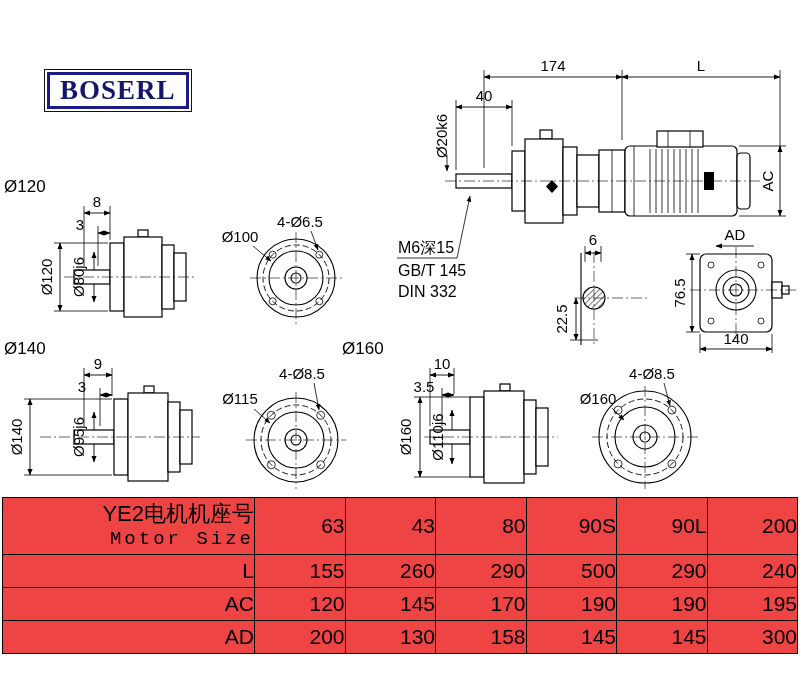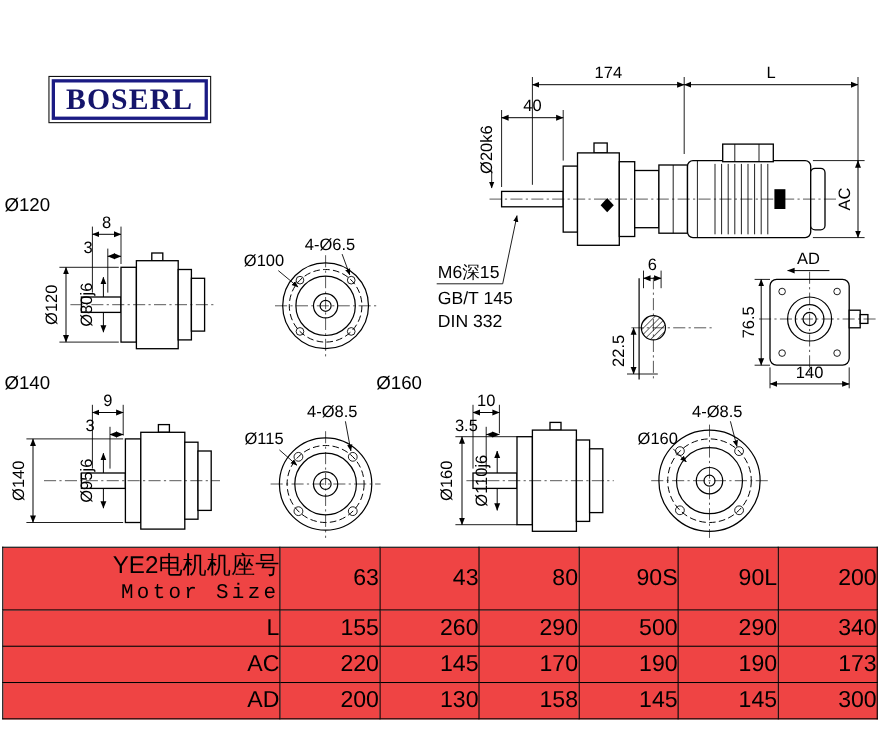--- a/index.html
+++ b/index.html
@@ -292,30 +292,30 @@
         <td>90L</td>
         <td>200</td>
       </tr>
       <tr>
         <td>L</td>
         <td>155</td>
         <td>260</td>
         <td>290</td>
         <td>500</td>
         <td>290</td>
-        <td>340</td>
+        <td>240</td>
       </tr>
       <tr>
         <td>AC</td>
-        <td>220</td>
+        <td>120</td>
         <td>145</td>
         <td>170</td>
         <td>190</td>
         <td>190</td>
-        <td>173</td>
+        <td>195</td>
       </tr>
       <tr>
         <td>AD</td>
         <td>200</td>
         <td>130</td>
         <td>158</td>
         <td>145</td>
         <td>145</td>
         <td>300</td>
       </tr>

